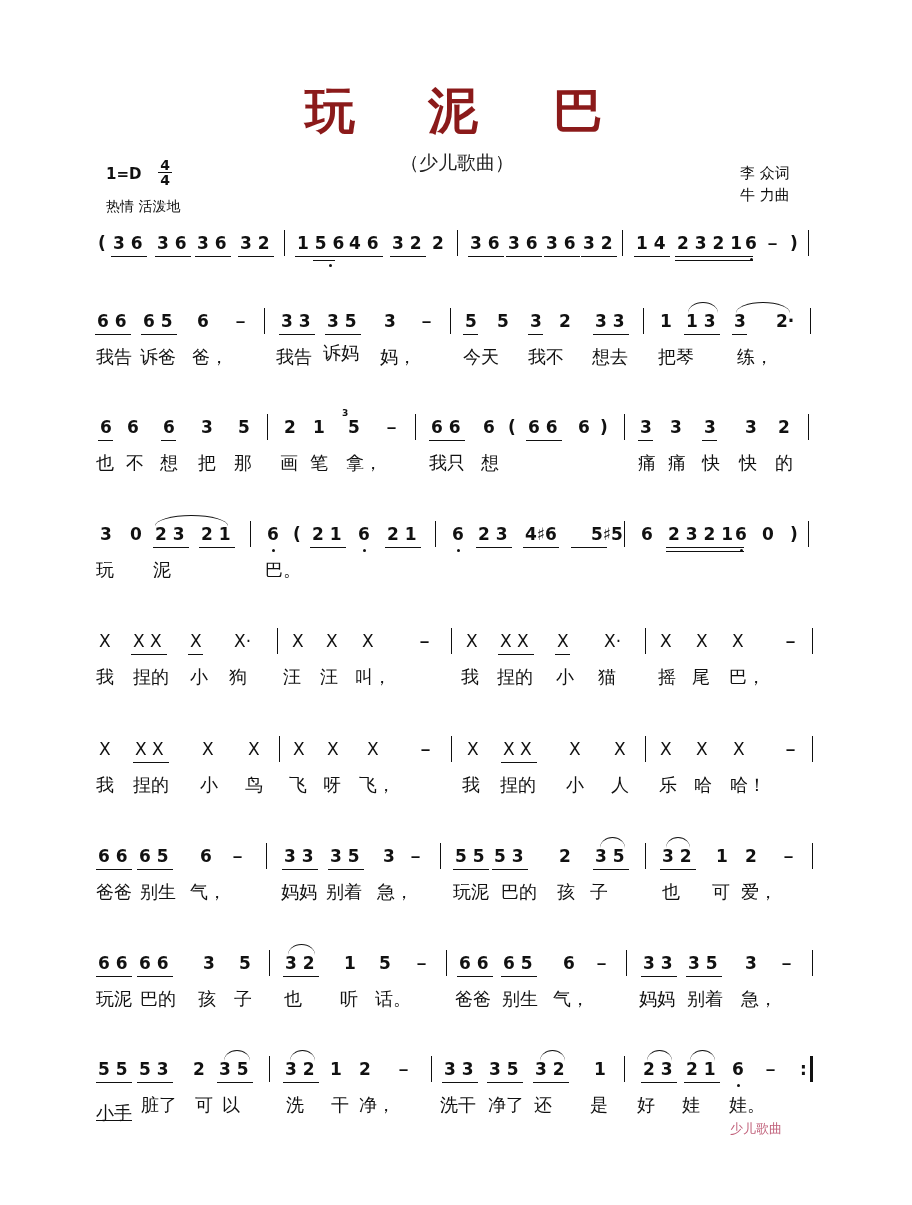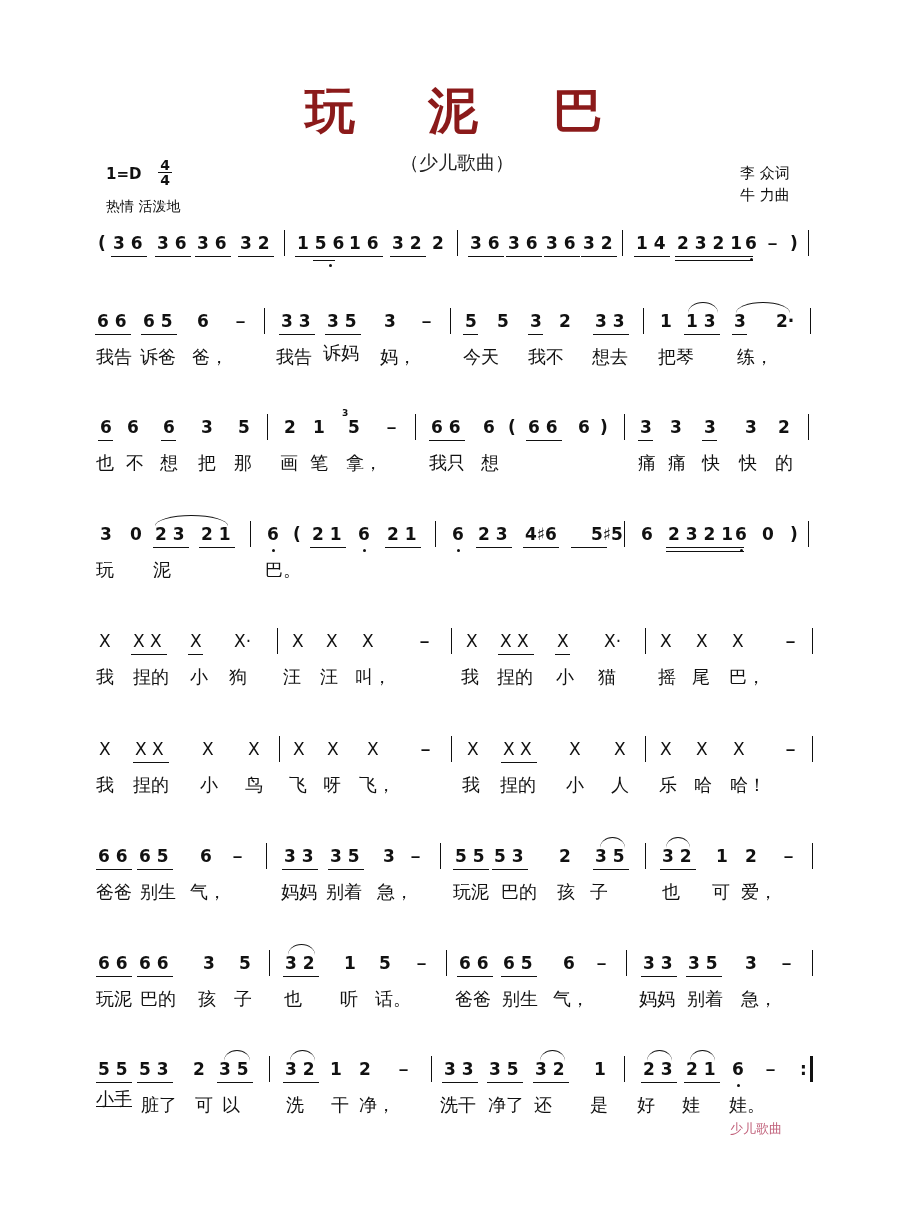--- a/index.html
+++ b/index.html
@@ -58,21 +58,21 @@
       <div class="ul" style="left: 155px; top: 24px; width: 35.5px;"></div>
       <div class="tok" style="left: 197px;">3 6</div>
       <div class="ul" style="left: 195px; top: 24px; width: 35.5px;"></div>
       <div class="tok" style="left: 240px;">3 2</div>
       <div class="ul" style="left: 238px; top: 24px; width: 35.5px;"></div>
       <div class="barline" style="left: 284px;"></div>
       <div class="tok" style="left: 297px;">1 5 6</div>
       <div class="ul" style="left: 295px; top: 24px; width: 56.5px;"></div>
       <div class="ul" style="left: 313px; top: 28px; width: 22px;"></div>
       <div class="dot" style="left: 329px; top: 32px;"></div>
-      <div class="tok" style="left: 349px;">1 6</div>
+      <div class="tok" style="left: 349px;">4 6</div>
       <div class="ul" style="left: 347px; top: 24px; width: 35.5px;"></div>
       <div class="tok" style="left: 392px;">3 2</div>
       <div class="ul" style="left: 390px; top: 24px; width: 35.5px;"></div>
       <div class="tok" style="left: 432px;">2</div>
       <div class="barline" style="left: 457px;"></div>
       <div class="tok" style="left: 470px;">3 6</div>
       <div class="ul" style="left: 468px; top: 24px; width: 35.5px;"></div>
       <div class="tok" style="left: 508px;">3 6</div>
       <div class="ul" style="left: 506px; top: 24px; width: 35.5px;"></div>
       <div class="tok" style="left: 546px;">3 6</div>
@@ -421,21 +421,21 @@
       <div class="ul" style="left: 641px; top: 24px; width: 35.5px;"></div>
       <div class="slur" style="left: 647px; top: -8px; width: 25px;"></div>
       <div class="tok" style="left: 686px;">2 1</div>
       <div class="ul" style="left: 684px; top: 24px; width: 35.5px;"></div>
       <div class="slur" style="left: 690px; top: -8px; width: 25px;"></div>
       <div class="tok" style="left: 732px;">6</div>
       <div class="dot" style="left: 737px; top: 26px;"></div>
       <div class="tok" style="left: 762px;">－</div>
       <div class="tok" style="left: 800px;">:</div>
       <div class="barline end" style="left: 810px;"></div>
-      <div class="lyr" style="left: 96px; top: 30px; text-decoration: underline;">小手</div>
+      <div class="lyr" style="left: 96px; top: 44px; text-decoration: underline;">小手</div>
       <div class="lyr" style="left: 141px; top: 36px;">脏了</div>
       <div class="lyr" style="left: 195px; top: 36px;">可</div>
       <div class="lyr" style="left: 222px; top: 36px;">以</div>
       <div class="lyr" style="left: 286px; top: 36px;">洗</div>
       <div class="lyr" style="left: 331px; top: 36px;">干</div>
       <div class="lyr" style="left: 359px; top: 36px;">净，</div>
       <div class="lyr" style="left: 440px; top: 36px;">洗干</div>
       <div class="lyr" style="left: 488px; top: 36px;">净了</div>
       <div class="lyr" style="left: 534px; top: 36px;">还</div>
       <div class="lyr" style="left: 590px; top: 36px;">是</div>

